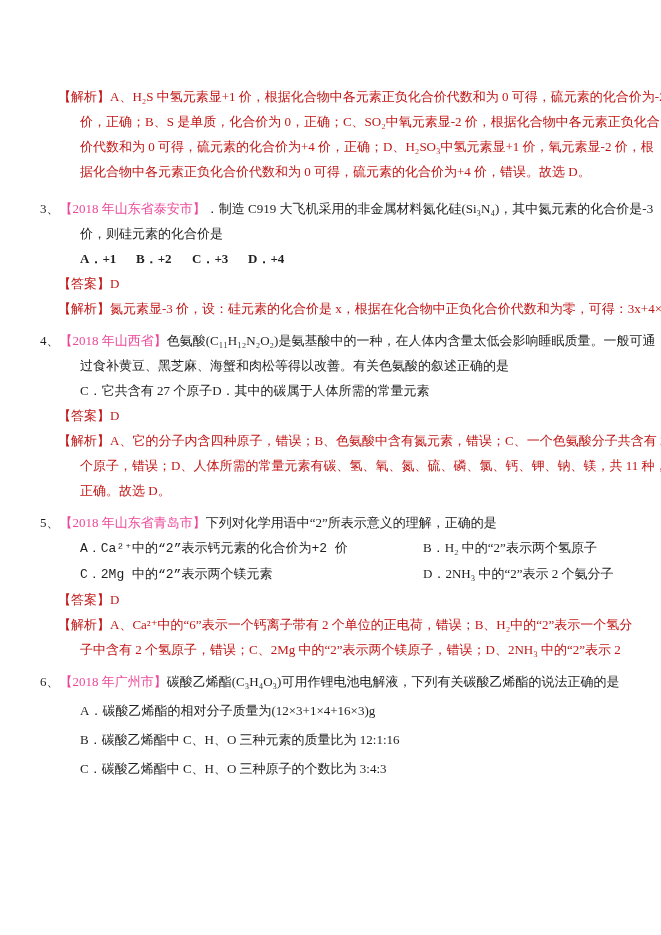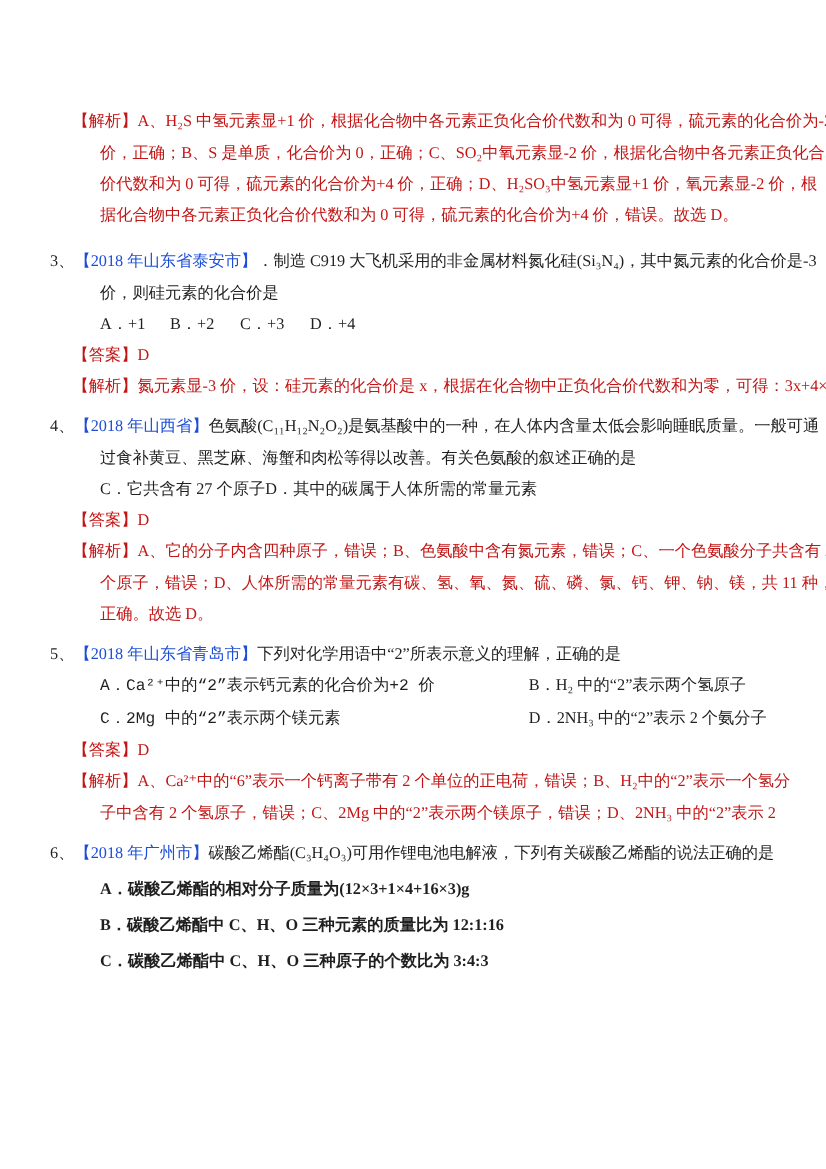--- a/index.html
+++ b/index.html
@@ -4,29 +4,29 @@
 <style>
   html,body{margin:0;padding:0;background:#ffffff;}
   body{
     width:661px;height:935px;overflow:hidden;
     font-family:"Liberation Serif","DejaVu Serif",serif;
     font-size:13px;color:#1f1f1f;
   }
   .page{padding:84px 38px 0 40px;}
   .line{line-height:25px;white-space:nowrap;}
   .red{color:#c21616;}
-  .blue{color:#1d4ed8;}
+  .blue{color:#ec4899;}
   .bold{font-weight:normal;}
   .ind-label{padding-left:18px;}   
   .ind{padding-left:40px;}         
   .question{margin-top:7px;}
-  .opts4 span{display:inline-block;min-width:56px;}
+  .opts4 span{display:inline-block;min-width:56px;font-weight:bold;}
   .cols2sm .c1{display:inline-block;min-width:128px;}
   .cols2lg .c1{display:inline-block;min-width:343px;font-family:Liberation Mono, monospace;}
-  .opt-loose{margin-top:4px;font-weight:bold;}
+  .opt-loose{margin-top:4px;}
 </style>
 </head>
 <body>
 
 <div class="page">
 
   <div>
     <div class="line ind-label red"><span class="bold">【解析】</span><span>A、H₂S 中氢元素显+1 价，根据化合物中各元素正负化合价代数和为 0 可得，硫元素的化合价为-2</span></div>
     <div class="line ind red">价，正确；B、S 是单质，化合价为 0，正确；C、SO₂中氧元素显-2 价，根据化合物中各元素正负化合</div>
     <div class="line ind red">价代数和为 0 可得，硫元素的化合价为+4 价，正确；D、H₂SO₃中氢元素显+1 价，氧元素显-2 价，根</div>

